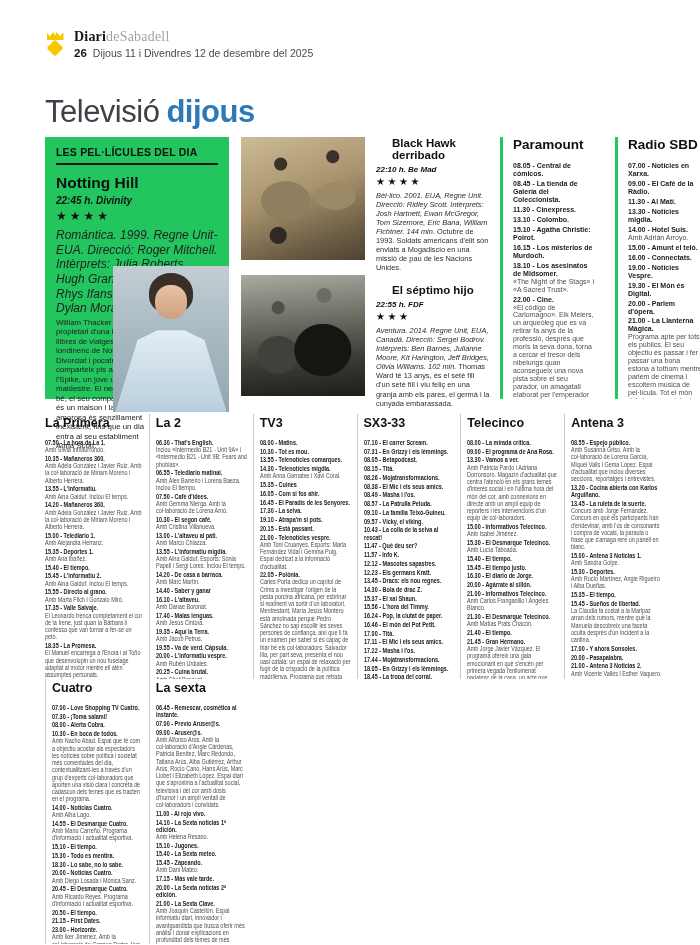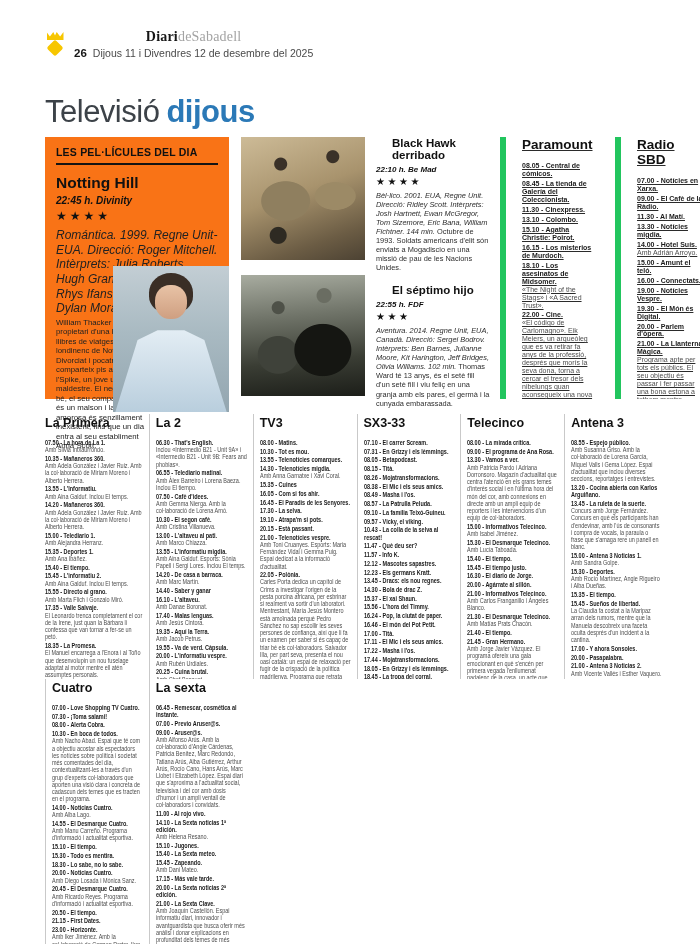--- a/index.html
+++ b/index.html
@@ -4,33 +4,33 @@
 <style>
   html,body{margin:0;padding:0;background:#ffffff;}
   body{width:700px;height:945px;overflow:hidden;font-family:"Liberation Sans",sans-serif;color:#2b2b2b;position:relative;}
   .page{padding:30px 32px 0 45px;box-sizing:border-box;height:945px;overflow:hidden;}
 
   
   .masthead{display:flex;gap:9px;align-items:flex-start;height:30px;}
   .crest{width:20px;display:flex;flex-direction:column;align-items:center;padding-top:2px;}
   .crest-crown{width:17px;height:8px;background:#f7c600;clip-path:polygon(0 100%,0 0,20% 55%,40% 0,50% 45%,60% 0,80% 55%,100% 0,100% 100%);}
   .crest-shield{width:12px;height:12px;background:#f7c600;transform:rotate(45deg);border-radius:2px;margin-top:2px;}
-  .brand{font-family:"Liberation Serif",serif;font-size:14px;line-height:1.05;letter-spacing:.2px;text-align:center;}
+  .brand{font-family:"Liberation Serif",serif;font-size:14px;line-height:1.05;letter-spacing:.2px;}
   .brand b{color:#161616;}
   .brand-light{color:#a3a3a3;}
   .mh-line2{font-size:10.5px;color:#4a4a4a;margin-top:2px;}
   .pagenum{color:#161616;font-size:11.5px;margin-right:6px;}
 
   
   h1.pg-title{margin:36px 0 10px 0;font-size:31px;font-weight:400;color:#3c4248;letter-spacing:-.5px;line-height:1;}
   h1.pg-title .accent{color:#2b79b7;font-weight:700;margin-left:7px;}
 
   
   .top-row{display:flex;height:262px;margin-bottom:15px;}
-  .films-box{width:184px;min-width:184px;background:#f97316;padding:9px 11px;box-sizing:border-box;position:relative;overflow:visible;}
+  .films-box{width:184px;min-width:184px;background:#22c55e;padding:9px 11px;box-sizing:border-box;position:relative;overflow:visible;}
   .box-header{font-size:10.5px;font-weight:700;color:#111;letter-spacing:.2px;border-bottom:2px solid #141414;padding-bottom:5px;margin-bottom:9px;}
   .film-title{font-size:15.5px;font-weight:700;color:#111;margin:0 0 3px;}
   .film-time{font-size:10px;font-weight:700;font-style:italic;color:#111;}
   .stars{font-size:12px;letter-spacing:3px;color:#111;margin:3px 0 5px;}
   .film-credits{font-size:12px;font-style:italic;line-height:1.22;color:#222;margin:0 0 2px;}
   .film-synopsis{font-size:7.8px;line-height:1.22;color:#222;margin:0;width:58%;}
   .nh-photo{position:absolute;right:0;bottom:-13px;width:116px;height:146px;background:linear-gradient(180deg,#c3ced4 0%,#a9bac2 45%,#93a6b0 100%);overflow:hidden;}
   .nh-hair{position:absolute;top:5%;left:31%;width:38%;height:27%;background:#3a2e26;border-radius:50% 50% 42% 42%;}
   .nh-face{position:absolute;top:13%;left:36%;width:28%;height:23%;background:linear-gradient(#e8c3a6,#cf9f81);border-radius:46%;}
   .nh-shirt{position:absolute;bottom:0;left:2%;width:96%;height:56%;background:linear-gradient(180deg,#e3edf4,#b9cedd);clip-path:polygon(20% 12%,38% 0,62% 0,80% 12%,100% 100%,0 100%);}
@@ -52,21 +52,21 @@
     linear-gradient(175deg,#a8aca0 0%,#6f7368 35%,#3a3d34 70%,#1c1e19 100%);}
 
   .feat-col{width:114px;min-width:114px;margin-left:11px;}
   .feat + .feat{margin-top:12px;}
   .feat-title{font-size:11.5px;font-weight:700;color:#111;margin:0 16px 4px;}
   .feat-time{font-size:8px;font-weight:700;font-style:italic;color:#111;}
   .feat-stars{font-size:10px;letter-spacing:2.5px;color:#111;margin:2px 0 4px;}
   .feat-text{font-size:7.4px;line-height:1.22;color:#2d2d2d;margin:0;}
   .feat-text i{color:#2d2d2d;}
 
-  .side-col{border-left:6px solid #22c55e;padding-left:16px;box-sizing:border-box;overflow:hidden;text-decoration:underline;}
+  .side-col{border-left:3px solid #22c55e;padding-left:10px;box-sizing:border-box;overflow:hidden;}
   .side-col.paramount{width:95px;min-width:95px;margin-left:10px;}
   .side-col.radio{width:88px;min-width:88px;margin-left:20px;}
   .side-heading{font-size:13.5px;font-weight:700;color:#111;margin:0 0 10px;}
   .side-col .li{margin-bottom:2px;}
   .side-col .li-b{display:block;font-weight:700;font-size:7px;line-height:1.14;color:#1a1a1a;overflow-wrap:break-word;}
   .side-col .li-d{display:block;font-size:7px;line-height:1.14;color:#4d4d4d;overflow-wrap:break-word;}
 
   
   .listings{display:grid;grid-template-columns:repeat(6,1fr);height:530px;overflow:hidden;}
   .chan{border-left:1px solid #c9c9c9;padding:0 6px;min-width:0;overflow:hidden;box-sizing:border-box;}

